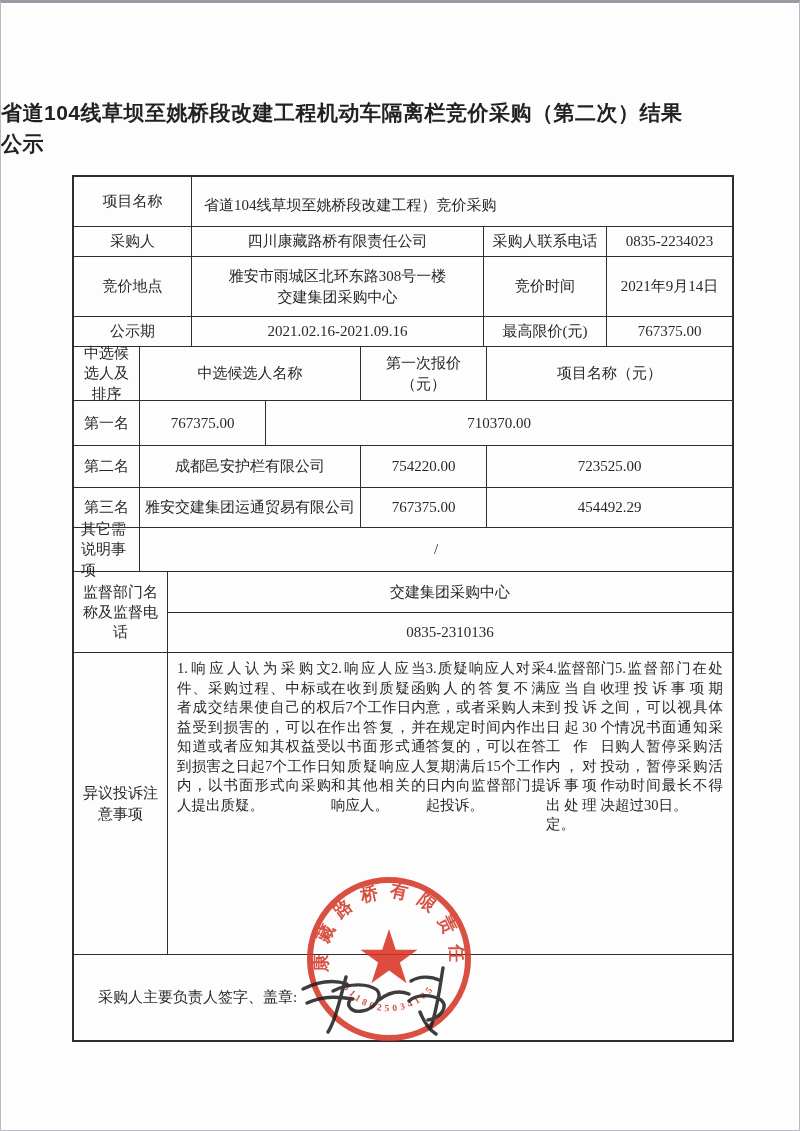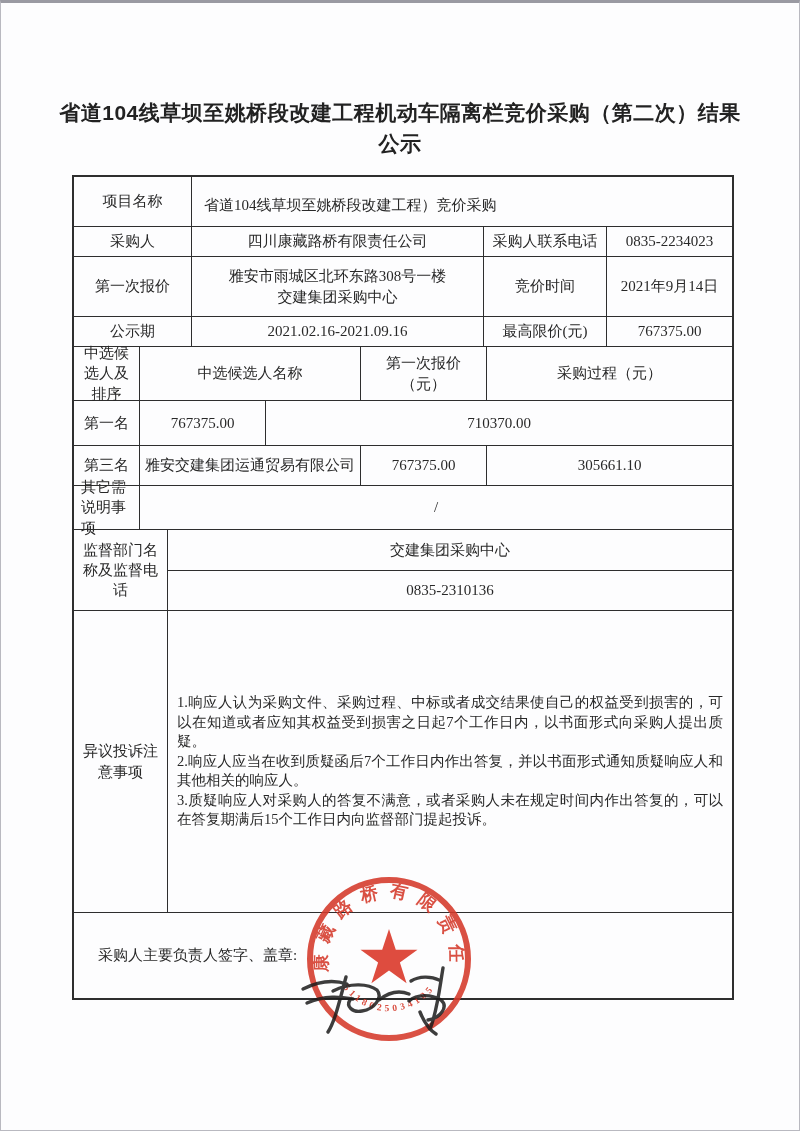--- a/index.html
+++ b/index.html
@@ -10,21 +10,21 @@
     background:#fdfdfe;
     color:#282828;
     font-family:"Liberation Serif", serif;
     overflow:hidden;
     box-sizing:border-box;
     border:1px solid #b9b9c0;
     border-top:3px solid #9a9aa2;
   }
   .doc-title{
     position:absolute;left:0;top:94px;width:100%;
-    text-align:center;
+    text-align:left;
     font-family:"Liberation Sans", sans-serif;
     font-weight:700;font-size:21px;line-height:31px;
     color:#222;
     letter-spacing:.5px;
   }
   .main-table{
     position:absolute;left:71px;top:172px;width:662px;
     border:2px solid #2e2e2e;
     box-sizing:border-box;
     font-size:15px;
@@ -43,21 +43,21 @@
   .cc1{width:94px}.cc2{flex:1;padding:0;}
   .h50{height:50px}.h30{height:30px}.h60{height:60px}.h54{height:54px}
   .h45{height:45px}.h42{height:42px}.h40{height:40px}.h44{height:44px}
   .h81{height:81px}.h302{height:302px}.h85{height:85px}
   .left{justify-content:flex-start;text-align:right;padding-left:12px;margin-top:8px;}
   .leftsm{justify-content:flex-start;text-align:left;padding-left:7px;}
   .stack{display:flex;flex-direction:column;align-items:stretch;}
   .substack{flex:1;display:flex;align-items:center;justify-content:center;box-sizing:border-box;}
   .substack:first-child{border-bottom:1.5px solid #2e2e2e;}
   .notice-cell{
-    flex:1;display:flex;flex-direction:column;justify-content:center;
+    flex:1;display:flex;flex-direction:row;justify-content:center;
     box-sizing:border-box;padding:6px 9px;
     font-size:14.5px;line-height:19.5px;text-align:left;
   }
   .notice-cell div{text-align:justify;}
   .sign-row{justify-content:flex-start;padding-left:24px;font-size:15px;}
   .stamp-wrap{position:absolute;left:288px;top:868px;width:212px;height:180px;pointer-events:none;}
 </style>
 </head>
 <body>
 
@@ -76,21 +76,21 @@
     </div>
 
     <div class="trow h30">
       <div class="cell ca1">采购人</div>
       <div class="cell ca2">四川康藏路桥有限责任公司</div>
       <div class="cell ca3">采购人联系电话</div>
       <div class="cell ca4">0835-2234023</div>
     </div>
 
     <div class="trow h60">
-      <div class="cell ca1">第一次报价</div>
+      <div class="cell ca1">竞价地点</div>
       <div class="cell ca2">
         <div>
           <div>雅安市雨城区北环东路308号一楼</div>
           <div>交建集团采购中心</div>
         </div>
       </div>
       <div class="cell ca3">竞价时间</div>
       <div class="cell ca4">2021年9月14日</div>
     </div>
 
@@ -98,33 +98,39 @@
       <div class="cell ca1">公示期</div>
       <div class="cell ca2">2021.02.16-2021.09.16</div>
       <div class="cell ca3">最高限价(元)</div>
       <div class="cell ca4">767375.00</div>
     </div>
 
     <div class="trow h54">
       <div class="cell cb1">中选候选人及排序</div>
       <div class="cell cb2">中选候选人名称</div>
       <div class="cell cb3">第一次报价（元）</div>
-      <div class="cell cb4">采购过程（元）</div>
+      <div class="cell cb4">项目名称（元）</div>
     </div>
 
     <div class="trow h45">
       <div class="cell cb1">第一名</div>
       <div class="cell cb3">767375.00</div>
       <div class="cell cb4">710370.00</div>
     </div>
+    <div class="trow h42">
+      <div class="cell cb1">第二名</div>
+      <div class="cell cb2">成都邑安护栏有限公司</div>
+      <div class="cell cb3">754220.00</div>
+      <div class="cell cb4">723525.00</div>
+    </div>
     <div class="trow h40">
       <div class="cell cb1">第三名</div>
       <div class="cell cb2">雅安交建集团运通贸易有限公司</div>
       <div class="cell cb3">767375.00</div>
-      <div class="cell cb4">305661.10</div>
+      <div class="cell cb4">454492.29</div>
     </div>
 
     <div class="trow h44">
       <div class="cell cb1 leftsm">其它需说明事项</div>
       <div class="cell" style="flex:1">/</div>
     </div>
 
     <div class="trow h81">
       <div class="cell cc1">监督部门名称及监督电话</div>
       <div class="cell cc2 stack">
@@ -132,20 +138,22 @@
         <div class="substack">0835-2310136</div>
       </div>
     </div>
 
     <div class="trow h302">
       <div class="cell cc1">异议投诉注意事项</div>
       <div class="notice-cell">
         <div>1.响应人认为采购文件、采购过程、中标或者成交结果使自己的权益受到损害的，可以在知道或者应知其权益受到损害之日起7个工作日内，以书面形式向采购人提出质疑。</div>
         <div>2.响应人应当在收到质疑函后7个工作日内作出答复，并以书面形式通知质疑响应人和其他相关的响应人。</div>
         <div>3.质疑响应人对采购人的答复不满意，或者采购人未在规定时间内作出答复的，可以在答复期满后15个工作日内向监督部门提起投诉。</div>
+        <div>4.监督部门应当自收到投诉之日起30个工作日内，对投诉事项作出处理决定。</div>
+        <div>5.监督部门在处理投诉事项期间，可以视具体情况书面通知采购人暂停采购活动，暂停采购活动时间最长不得超过30日。</div>
       </div>
     </div>
 
     <div class="trow h85">
       <div class="cell sign-row" style="flex:1">采购人主要负责人签字、盖章:</div>
     </div>
 
   </div>
 
   <div class="stamp-wrap">

